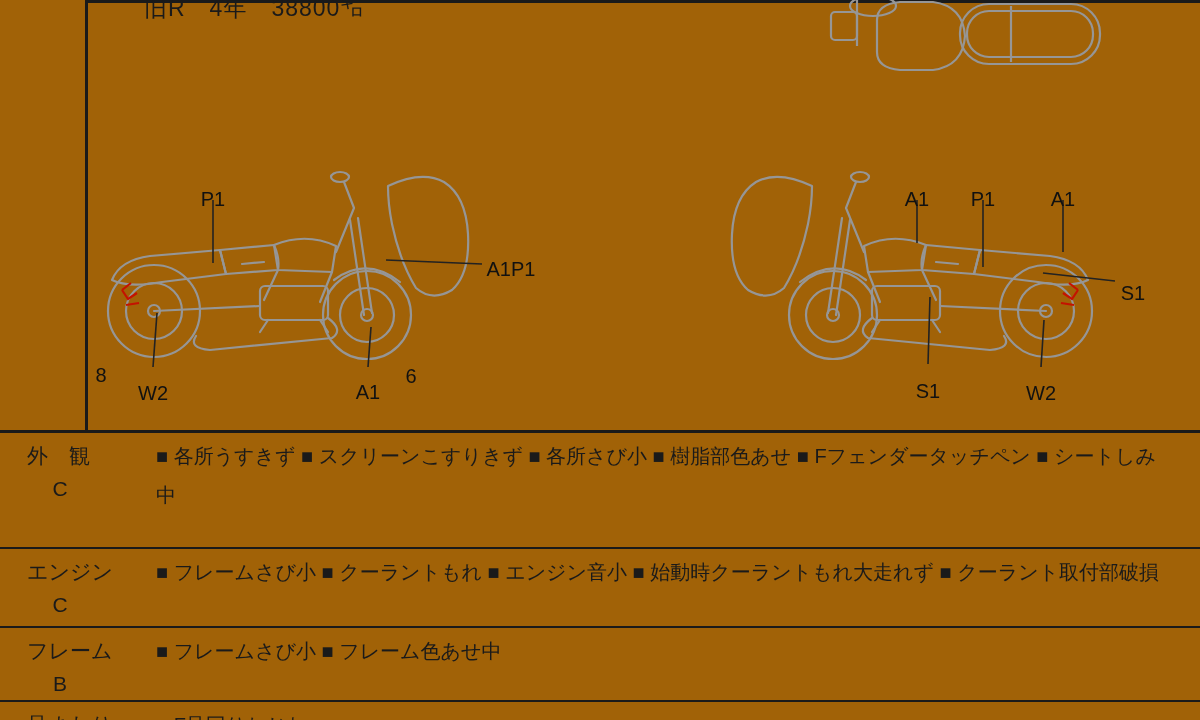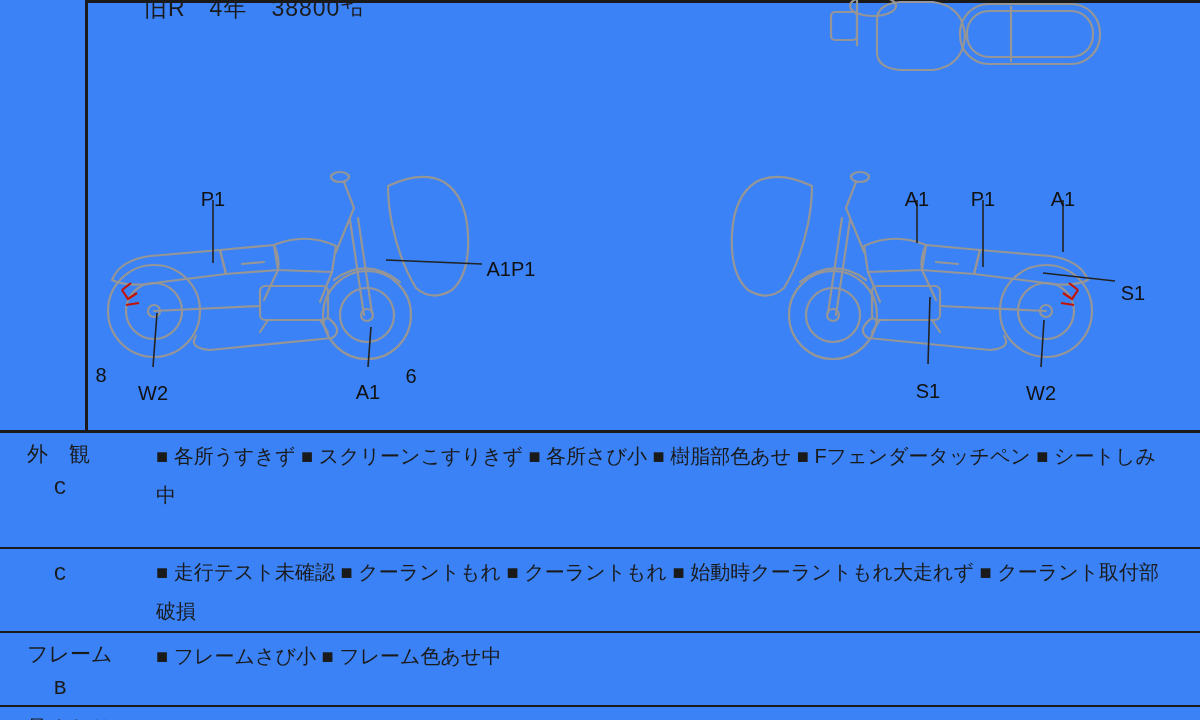--- a/index.html
+++ b/index.html
@@ -1,35 +1,35 @@
 <!DOCTYPE html>
 <html><head>
 <meta charset="utf-8">
 <style>
   * { margin:0; padding:0; box-sizing:border-box; }
   html,body { width:1200px; height:720px; overflow:hidden; background:#fff;
               font-family:"Liberation Sans", sans-serif; color:#1a1a1a; }
-  .sheet { position:relative; width:1200px; height:720px; background:#3b82f6; }
+  .sheet { position:relative; width:1200px; height:720px; background:#a16207; }
 
   .top-border  { position:absolute; left:85px; top:0; width:1115px; height:3px; background:#1a1a1a; }
   .left-border { position:absolute; left:85px; top:0; width:3px; height:431px; background:#1a1a1a; }
 
   .vehicle-info { position:absolute; left:144px; top:-7px; font-size:23px; letter-spacing:1px; white-space:nowrap; }
 
   .diagram-svg { position:absolute; left:0; top:0; width:1200px; height:430px; }
 
   .dmg-label { position:absolute; transform:translateX(-50%); font-size:20px; color:#111; white-space:nowrap;margin-top:12px; }
 
   .inspection { position:absolute; left:0; top:430px; width:1200px; }
   .irow { display:flex; border-top:2px solid #1a1a1a; }
   .irow:nth-of-type(1){ min-height:117px; border-top-width:3px; }
   .irow:nth-of-type(2){ min-height:79px; }
   .irow:nth-of-type(3){ min-height:74px; }
   .irow:nth-of-type(4){ min-height:60px; }
-  .cat { width:150px; padding:8px 0 0 27px; font-size:21px; line-height:30px;font-family:Liberation Mono, monospace; }
+  .cat { width:150px; padding:8px 0 0 27px; font-size:21px; line-height:30px; }
   .cat-grade { width:66px; text-align:center; margin-top:3px; font-size:21px; }
   .remarks { flex:1; padding:4px 28px 0 6px; font-size:20px; line-height:39px; }
 </style>
 </head>
 <body>
 
 <div class="sheet">
 
   <div class="top-border"></div>
   <div class="left-border"></div>
@@ -122,23 +122,24 @@
   <div class="irow">
     <div class="cat">
       <div>外　観</div>
       <div class="cat-grade">C</div>
     </div>
     <div class="remarks">■ 各所うすきず ■ スクリーンこすりきず ■ 各所さび小 ■ 樹脂部色あせ ■ Fフェンダータッチペン ■ シートしみ中</div>
   </div>
 
   <div class="irow">
     <div class="cat">
+      <div>エンジン</div>
       <div class="cat-grade">C</div>
     </div>
-    <div class="remarks">■ 走行テスト未確認 ■ クーラントもれ ■ クーラントもれ ■ 始動時クーラントもれ大走れず ■ クーラント取付部破損</div>
+    <div class="remarks">■ フレームさび小 ■ クーラントもれ ■ エンジン音小 ■ 始動時クーラントもれ大走れず ■ クーラント取付部破損</div>
   </div>
 
   <div class="irow">
     <div class="cat">
       <div>フレーム</div>
       <div class="cat-grade">B</div>
     </div>
     <div class="remarks">■ フレームさび小 ■ フレーム色あせ中</div>
   </div>
 

